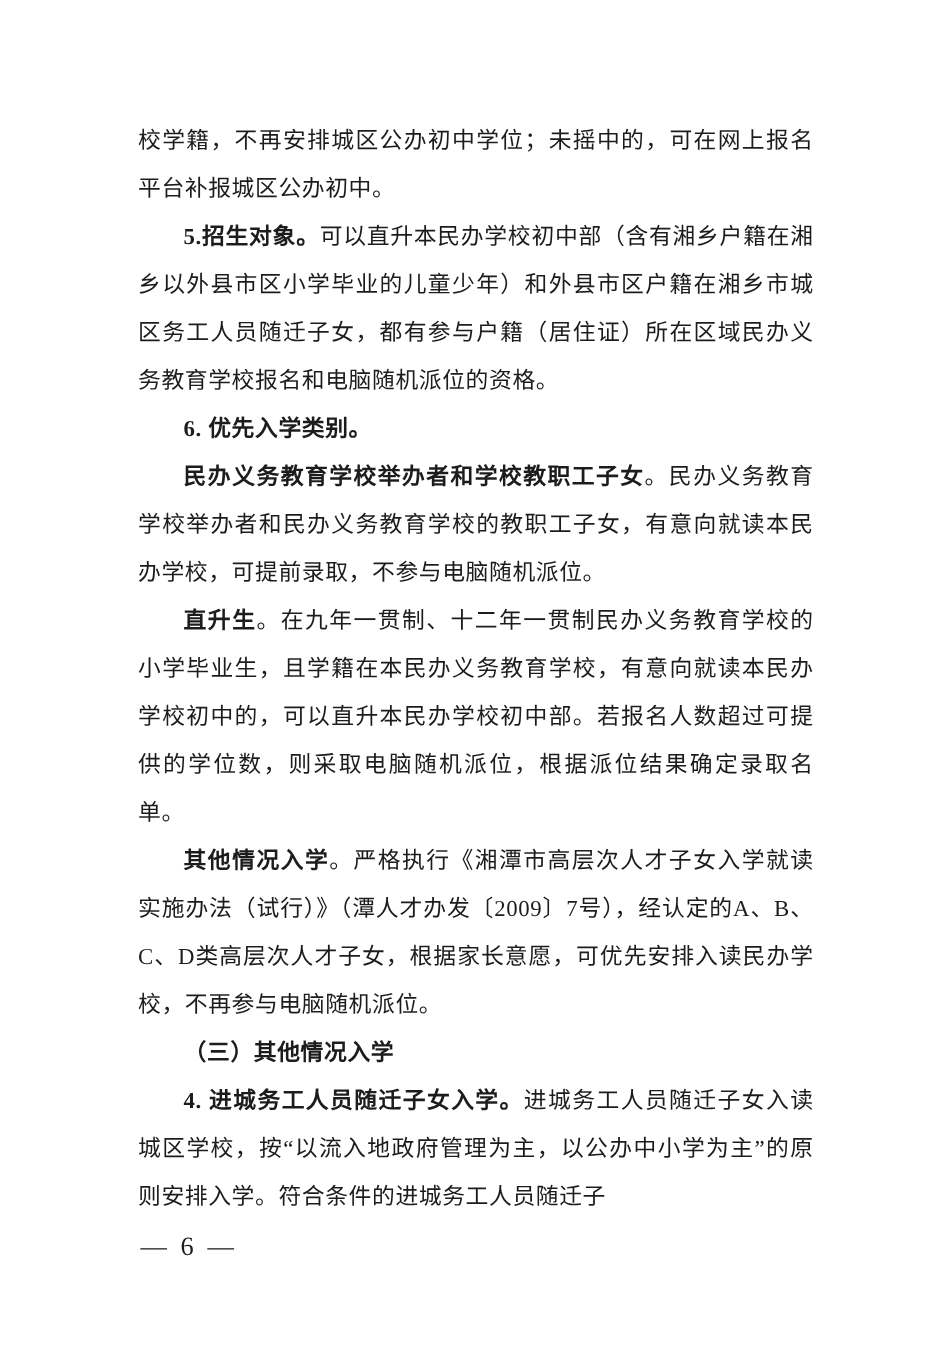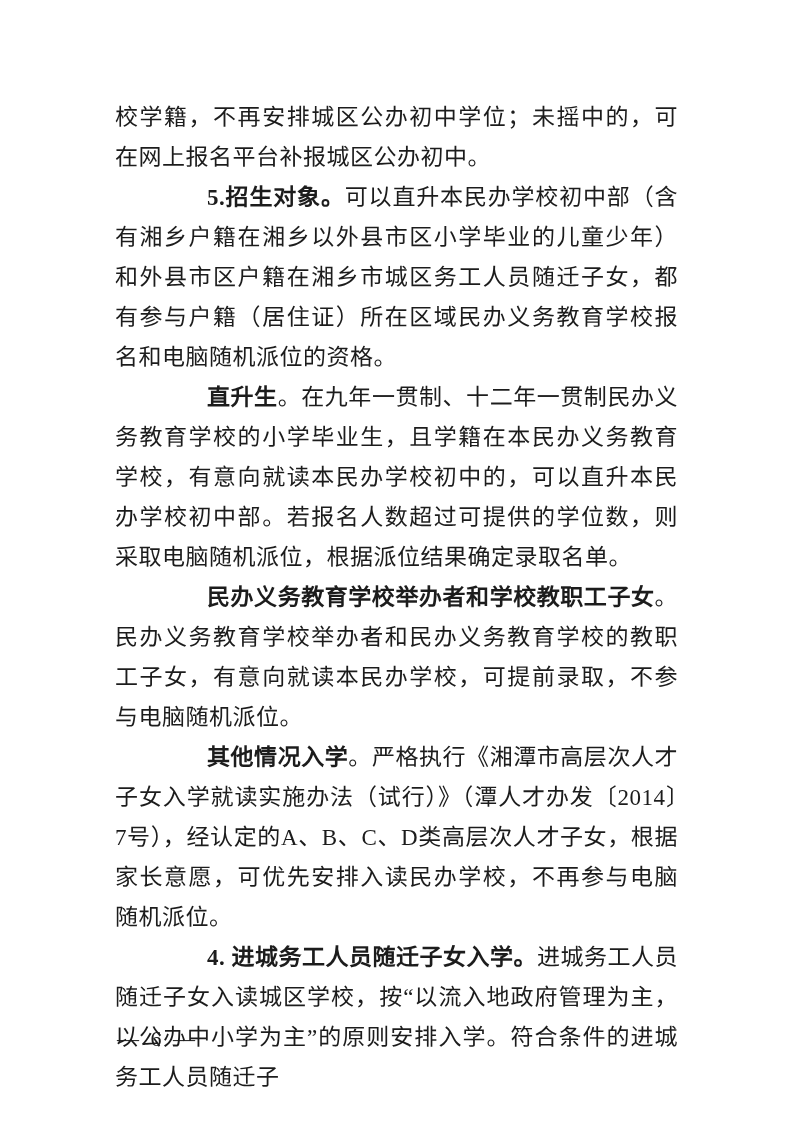--- a/index.html
+++ b/index.html
@@ -17,63 +17,64 @@
   .page {
     position: absolute;
     inset: 0;
     background: #ffffff;
   }
   .body-text {
     position: absolute;
     left: 115px;
     top: 98px;
     width: 563px;
-    font-size: 23px;
+    font-size: 19px;
     line-height: 40px;
     color: #1c1c1c;
     text-align: justify;
     text-justify: inter-character;
     letter-spacing: 0.5px;
   }
   .para {
     margin: 0;
     padding: 0;
     text-align-last: left;
   }
   .para.indent {
     text-indent: 2em;
   }
   .run {
     font-weight: 400;
   }
   .run.bold {
     font-weight: 700;
-    margin-left: 46px;
   }
   .page-footer {
     position: absolute;
     left: 117px;
     top: 1024px;
     font-size: 22px;
     line-height: 30px;
     color: #1c1c1c;
     letter-spacing: 3px;
   }
 </style>
 </head>
 <body>
 
 <div class="page">
 
   <main class="body-text">
       <p class="para"><span class="run">校学籍，不再安排城区公办初中学位；未摇中的，可在网上报名平台补报城区公办初中。</span></p>
       <p class="para indent"><span class="run bold">5.招生对象。</span><span class="run">可以直升本民办学校初中部（含有湘乡户籍在湘乡以外县市区小学毕业的儿童少年）和外县市区户籍在湘乡市城区务工人员随迁子女，都有参与户籍（居住证）所在区域民办义务教育学校报名和电脑随机派位的资格。</span></p>
+      <p class="para indent"><span class="run bold">6. 优先入学类别。</span></p>
+      <p class="para indent"><span class="run bold">民办义务教育学校举办者和学校教职工子女</span><span class="run">。民办义务教育学校举办者和民办义务教育学校的教职工子女，有意向就读本民办学校，可提前录取，不参与电脑随机派位。</span></p>
       <p class="para indent"><span class="run bold">直升生</span><span class="run">。在九年一贯制、十二年一贯制民办义务教育学校的小学毕业生，且学籍在本民办义务教育学校，有意向就读本民办学校初中的，可以直升本民办学校初中部。若报名人数超过可提供的学位数，则采取电脑随机派位，根据派位结果确定录取名单。</span></p>
-      <p class="para indent"><span class="run bold">民办义务教育学校举办者和学校教职工子女</span><span class="run">。民办义务教育学校举办者和民办义务教育学校的教职工子女，有意向就读本民办学校，可提前录取，不参与电脑随机派位。</span></p>
-      <p class="para indent"><span class="run bold">其他情况入学</span><span class="run">。严格执行《湘潭市高层次人才子女入学就读实施办法（试行）》（潭人才办发〔2014〕7号），经认定的A、B、C、D类高层次人才子女，根据家长意愿，可优先安排入读民办学校，不再参与电脑随机派位。</span></p>
+      <p class="para indent"><span class="run bold">其他情况入学</span><span class="run">。严格执行《湘潭市高层次人才子女入学就读实施办法（试行）》（潭人才办发〔2009〕7号），经认定的A、B、C、D类高层次人才子女，根据家长意愿，可优先安排入读民办学校，不再参与电脑随机派位。</span></p>
+      <p class="para indent"><span class="run bold">（三）其他情况入学</span></p>
       <p class="para indent"><span class="run bold">4. 进城务工人员随迁子女入学。</span><span class="run">进城务工人员随迁子女入读城区学校，按“以流入地政府管理为主，以公办中小学为主”的原则安排入学。符合条件的进城务工人员随迁子</span></p>
     </main>
 
   <footer class="page-footer">
     <span>— 6 —</span>
   </footer>
 
 </div>
 
 </body></html>

